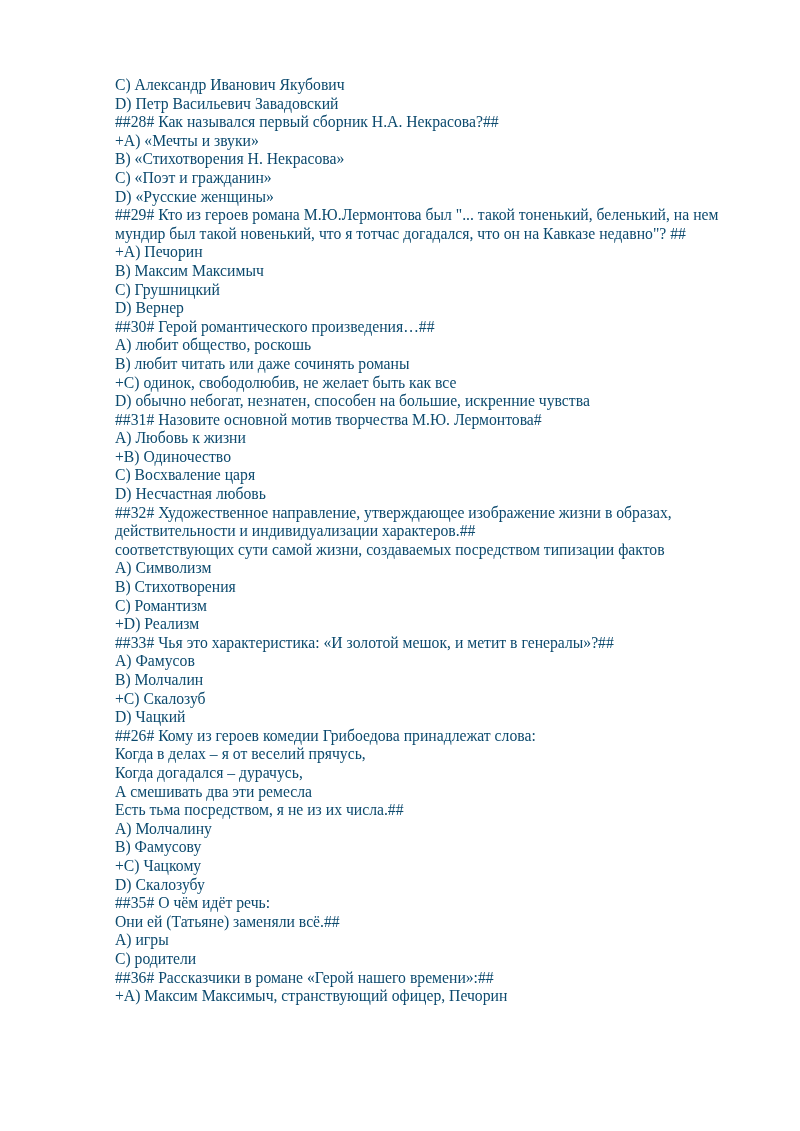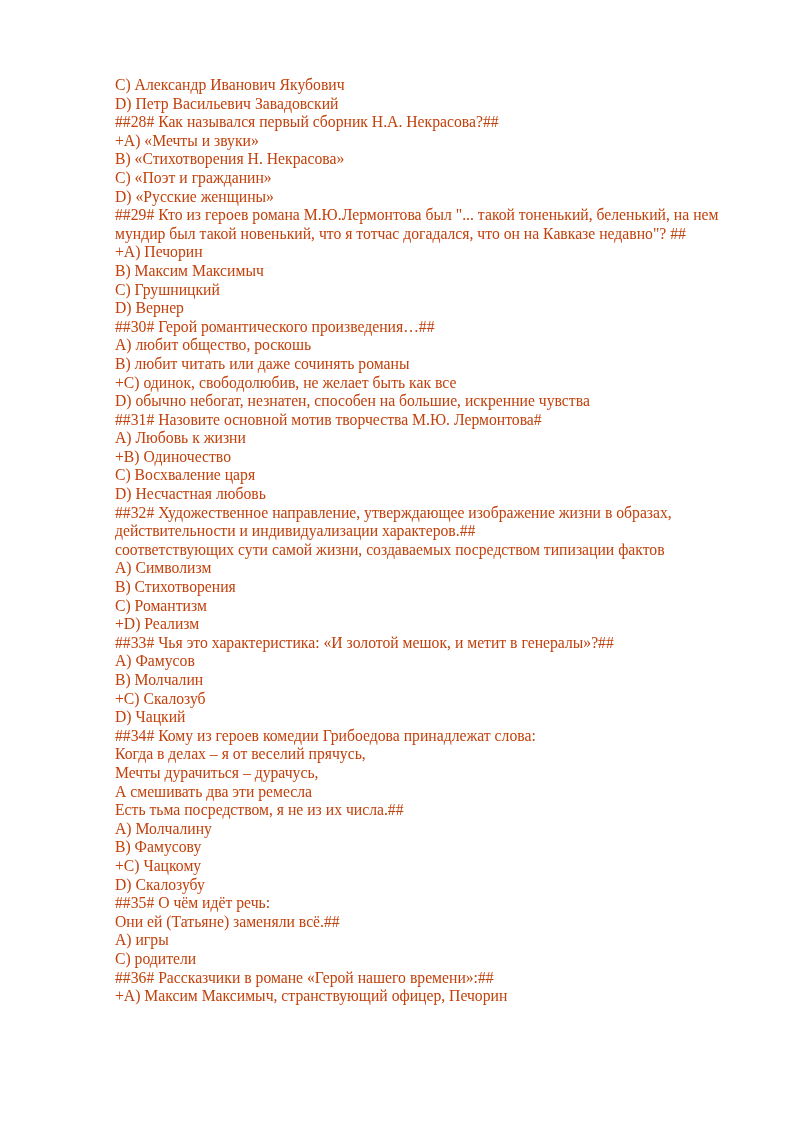--- a/index.html
+++ b/index.html
@@ -14,21 +14,21 @@
     background: #ffffff;
     overflow: hidden;
   }
   .textblock {
     position: absolute;
     left: 115px;
     top: 76px;
     font-family: "Liberation Serif", "DejaVu Serif", serif;
     font-size: 15.7px;
     line-height: 18.6px;
-    color: #c2410c;
+    color: #0c4a6e;
   }
   .line {
     white-space: pre;
     height: 18.6px;
   }
 </style>
 </head>
 <body>
 
 <div class="page">
@@ -61,23 +61,23 @@
       <div class="line">соответствующих сути самой жизни, создаваемых посредством типизации фактов</div>
       <div class="line">А) Символизм</div>
       <div class="line">B) Стихотворения</div>
       <div class="line">C) Романтизм</div>
       <div class="line">+D) Реализм</div>
       <div class="line">##33# Чья это характеристика: «И золотой мешок, и метит в генералы»?##</div>
       <div class="line">А) Фамусов</div>
       <div class="line">B) Молчалин</div>
       <div class="line">+С) Скалозуб</div>
       <div class="line">D) Чацкий</div>
-      <div class="line">##34# Кому из героев комедии Грибоедова принадлежат слова:</div>
+      <div class="line">##26# Кому из героев комедии Грибоедова принадлежат слова:</div>
       <div class="line">Когда в делах – я от веселий прячусь,</div>
-      <div class="line">Мечты дурачиться – дурачусь,</div>
+      <div class="line">Когда догадался – дурачусь,</div>
       <div class="line">А смешивать два эти ремесла</div>
       <div class="line">Есть тьма посредством, я не из их числа.##</div>
       <div class="line">А) Молчалину</div>
       <div class="line">B) Фамусову</div>
       <div class="line">+С) Чацкому</div>
       <div class="line">D) Скалозубу</div>
       <div class="line">##35# О чём идёт речь:</div>
       <div class="line">Они ей (Татьяне) заменяли всё.##</div>
       <div class="line">А) игры</div>
       <div class="line">C) родители</div>

